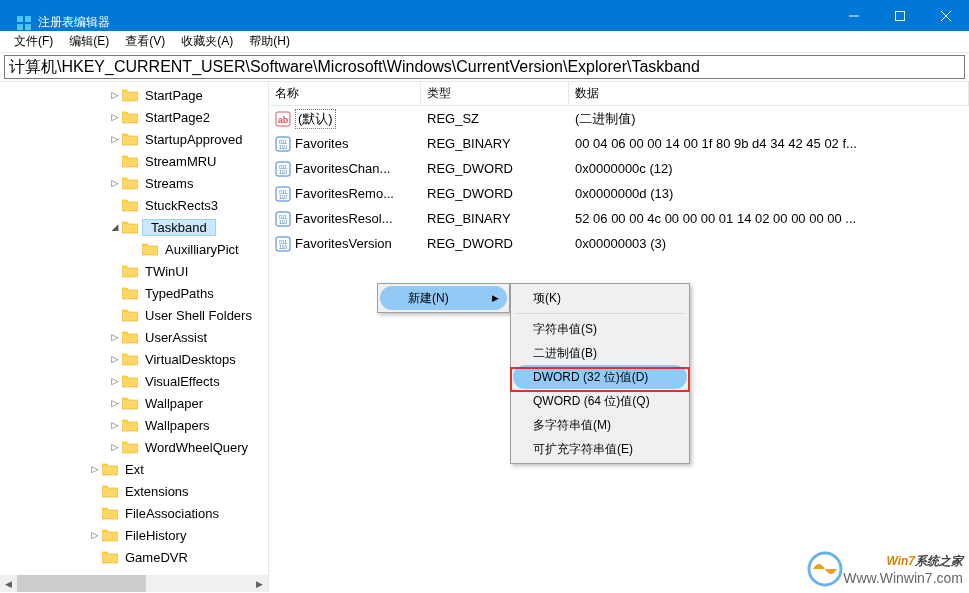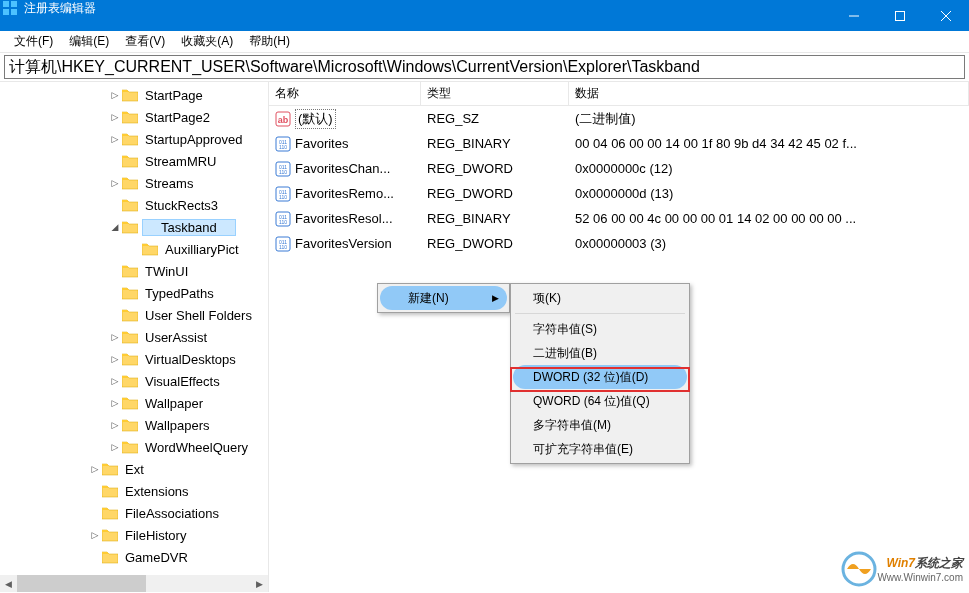--- a/index.html
+++ b/index.html
@@ -1,38 +1,38 @@
 <!DOCTYPE html>
 <html><head>
 <meta charset="utf-8">
 <style>
 * { margin: 0; padding: 0; box-sizing: border-box; font-family: "Microsoft YaHei", "Segoe UI", sans-serif; }
 body { width: 969px; height: 593px; background: #fff; overflow: hidden; position: relative; }
 
-.titlebar { height: 31px; background: #0078d7; color: #fff; display: flex; align-items: flex-start; padding-left: 2px; font-size: 12px; }
+.titlebar { height: 31px; background: #0078d7; color: #fff; display: flex; align-items: flex-end; padding-left: 16px; font-size: 12px; }
 .titlebar-icon { width: 16px; height: 16px; margin-right: 6px; }
 .titlebar-text { flex: 1; }
 .win-controls { display: flex; height: 100%; }
 .win-btn { width: 46px; height: 100%; display: flex; align-items: center; justify-content: center; color: #fff; }
 .win-btn svg { width: 10px; height: 10px; }
 
 .menubar { height: 22px; background: #fff; border-bottom: 1px solid #e8e8e8; display: flex; align-items: center; padding-left: 6px; font-size: 12px; }
 .menu-item { padding: 2px 8px; cursor: default; }
 
 .address { height: 24px; margin: 2px 4px; border: 1px solid #7a7a7a; display: flex; align-items: center; padding: 0 4px; font-size: 16px; }
 
 .content { display: flex; height: 511px; border-top: 1px solid #e8e8e8; }
 
 .tree-pane { width: 269px; border-right: 1px solid #e8e8e8; overflow: hidden; position: relative; }
 .tree { font-size: 13px; padding-top: 2px; }
 .tree-row { display: flex; align-items: center; height: 22px; white-space: nowrap; cursor: default; }
 .tree-expander { width: 14px; display: inline-flex; justify-content: center; color: #555; font-size: 9px; }
 .folder-icon { width: 16px; height: 14px; margin-right: 4px; }
 .tree-label { padding: 1px 3px; }
-.tree-row.selected .tree-label { background: #cce8ff; border: 1px solid #99d1ff; padding: 0 18px; }
+.tree-row.selected .tree-label { background: #cce8ff; border: 1px solid #99d1ff; padding: 0 8px; }
 .indent-1 { padding-left: 108px; }
 .indent-2 { padding-left: 128px; }
 .indent-0 { padding-left: 88px; }
 
 .scrollbar-h { position: absolute; bottom: 0; left: 0; right: 0; height: 17px; background: #f0f0f0; display: flex; align-items: center; }
 .sb-btn { width: 17px; height: 17px; background: #f0f0f0; display: flex; align-items: center; justify-content: center; color: #606060; font-size: 9px; }
 .sb-track { flex: 1; height: 17px; position: relative; }
 .sb-thumb { position: absolute; height: 17px; background: #cdcdcd; }
 
 .list-pane { flex: 1; position: relative; overflow: hidden; }
@@ -61,21 +61,21 @@
 .ctx2 .ctx-row { padding-left: 20px; }
 .ctx-sep { height: 1px; background: #d7d7d7; margin: 3px 2px; }
 .ctx-row.sel { background: #91c9f7; }
 .redbox { position: absolute; border: 2px solid #e03030; pointer-events: none; }
 .redbox1 { left: 510px; top: 367px; width: 180px; height: 25px; }
 
 .watermark { position: absolute; right: 6px; bottom: 6px; text-align: right; font-size: 12px; color: #444; display:flex; align-items:center; gap:0;}
 .watermark .logo { width:36px; height:36px; }
 .watermark .t1 { font-weight: bold; font-style: italic; }
 .watermark .t1 .w7 { color: #E08000; }
-.watermark .small { font-size: 10px; color:#666;}
+.watermark .small { font-size: 14px; color:#666;}
 </style>
 </head>
 <body>
 
 <div class="titlebar">
   <svg class="titlebar-icon" viewBox="0 0 16 16">
       <rect x="1" y="1" width="6" height="6" fill="#4cc2ff"></rect>
       <rect x="9" y="1" width="6" height="6" fill="#4cc2ff"></rect>
       <rect x="1" y="9" width="6" height="6" fill="#4cc2ff"></rect>
       <rect x="9" y="9" width="6" height="6" fill="#4cc2ff"></rect>

